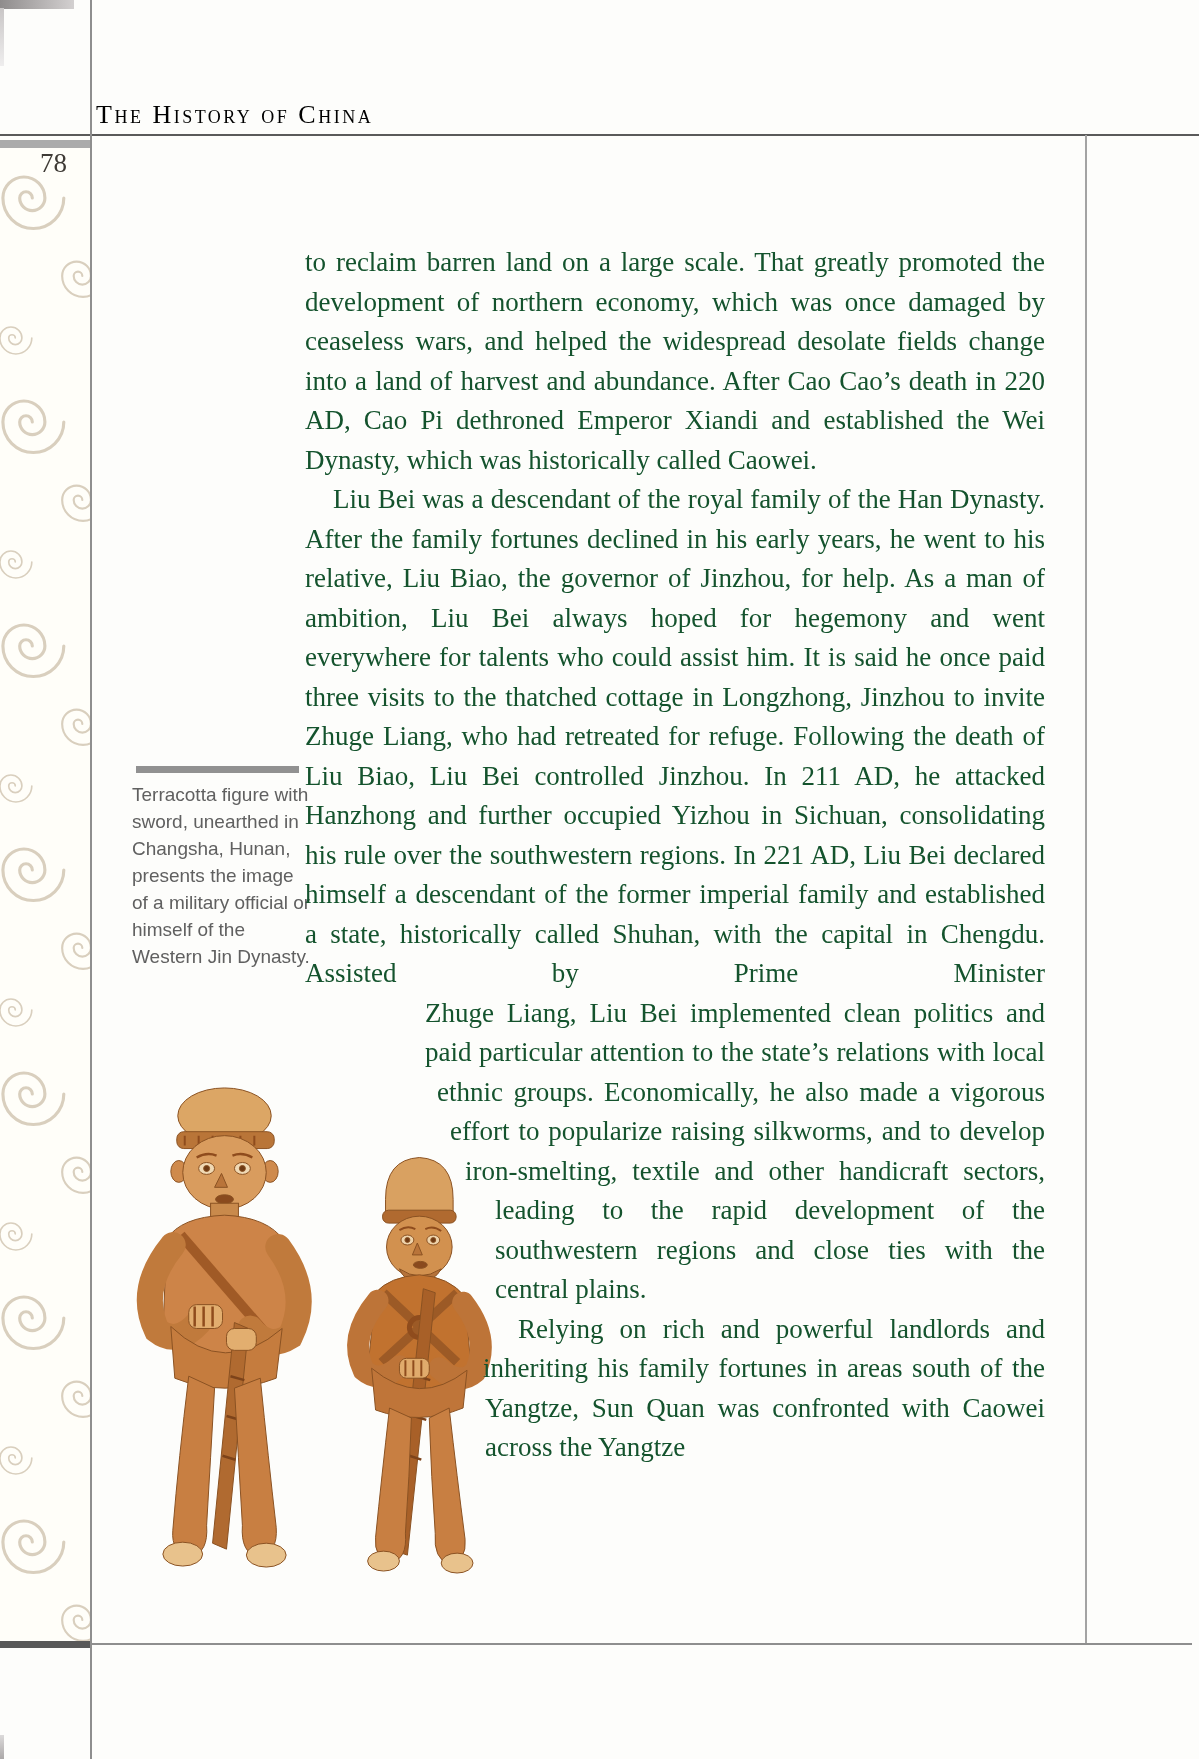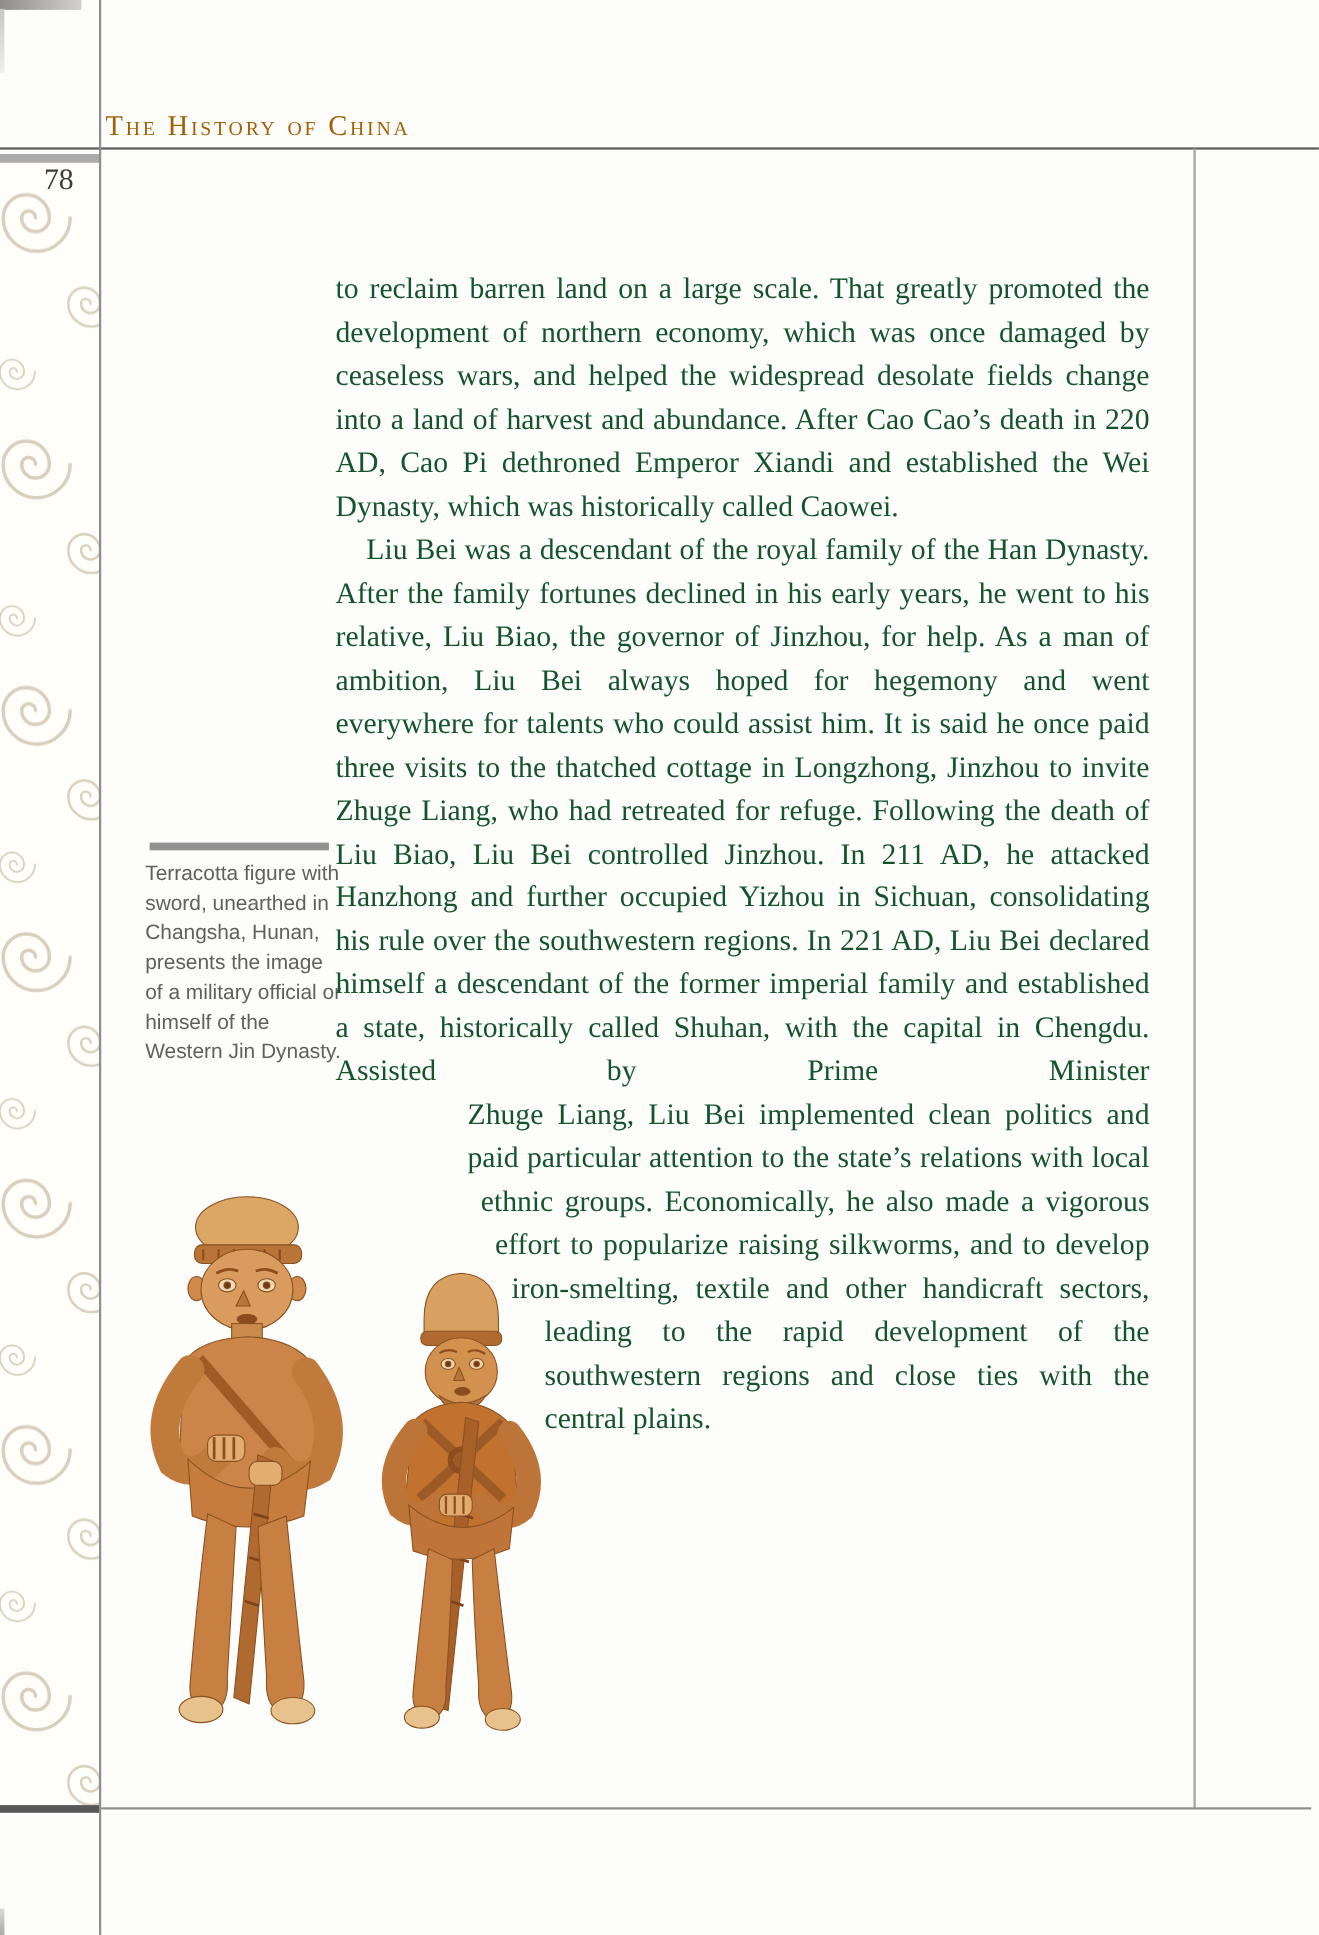--- a/index.html
+++ b/index.html
@@ -33,21 +33,21 @@
   .sidebar-bottom-bar { position: absolute; left: 0; top: 1641px; width: 90px; height: 7px; background: #585858; }
   .sidebar-pattern    { position: absolute; left: 0; top: 148px;  width: 90px; height: 1493px; }
   .page-number {
     position: absolute; left: 40px; top: 148px; width: 40px;
     font-size: 27px; color: #3f3b36; text-align: left;
   }
   
   .running-header {
     position: absolute; left: 96px; top: 100px;
     font-variant: small-caps;
-    font-size: 26px; letter-spacing: 2.5px; color: #a16207;
+    font-size: 26px; letter-spacing: 2.5px; color: #000000;
   }
   
   .caption-bar {
     position: absolute; left: 136px; top: 766px; width: 163px; height: 7px;
     background: #919191;
   }
   .figure-caption {
     position: absolute; left: 132px; top: 781px; width: 180px;
     font-family: "Liberation Sans", "DejaVu Sans", sans-serif;
     font-size: 19px; line-height: 27px; color: #606060;
@@ -177,16 +177,17 @@
       <ellipse cx="340" cy="488" rx="16" ry="10" fill="#e8c28c"></ellipse>
     </g>
   </svg>
 
   <div class="article-column">
     <p><span>to reclaim barren land on a large scale. That greatly promoted the development of northern economy, which was once damaged by ceaseless wars, and helped the widespread desolate fields change into a land of harvest and abundance. After Cao Cao’s death in 220 AD, Cao Pi dethroned Emperor Xiandi and established the Wei Dynasty, which was historically called Caowei.</span></p>
     <p class="indented force-just"><span>Liu Bei was a descendant of the royal family of the Han Dynasty. After the family fortunes declined in his early years, he went to his relative, Liu Biao, the governor of Jinzhou, for help. As a man of ambition, Liu Bei always hoped for hegemony and went everywhere for talents who could assist him. It is said he once paid three visits to the thatched cottage in Longzhong, Jinzhou to invite Zhuge Liang, who had retreated for refuge. Following the death of Liu Biao, Liu Bei controlled Jinzhou. In 211 AD, he attacked Hanzhong and further occupied Yizhou in Sichuan, consolidating his rule over the southwestern regions. In 221 AD, Liu Bei declared himself a descendant of the former imperial family and established a state, historically called Shuhan, with the capital in Chengdu. Assisted by Prime Minister</span></p>
     <div>
       <div class="fig-spacer"></div>
       <p><span>Zhuge Liang, Liu Bei implemented clean politics and paid particular attention to the state’s relations with local ethnic groups. Economically, he also made a vigorous effort to popularize raising silkworms, and to develop iron-smelting, textile and other handicraft sectors, leading to the rapid development of the southwestern regions and close ties with the central plains.</span></p>
+      <p class="indented"><span>Relying on rich and powerful landlords and inheriting his family fortunes in areas south of the Yangtze, Sun Quan was confronted with Caowei across the Yangtze</span></p>
     </div>
   </div>
 
 </div>
 
 </body></html>

